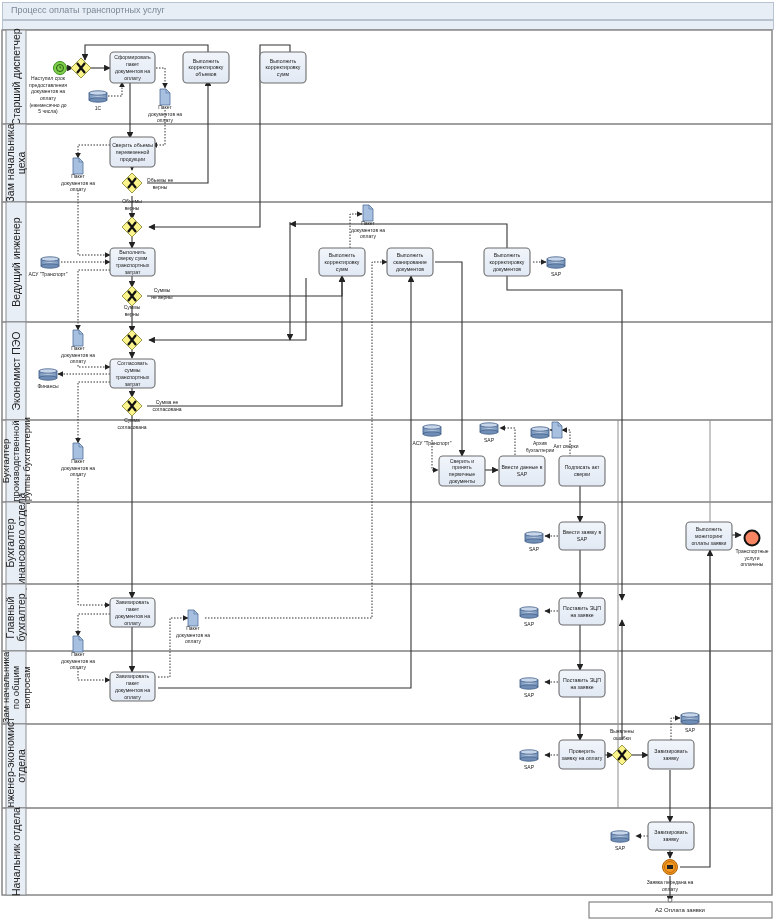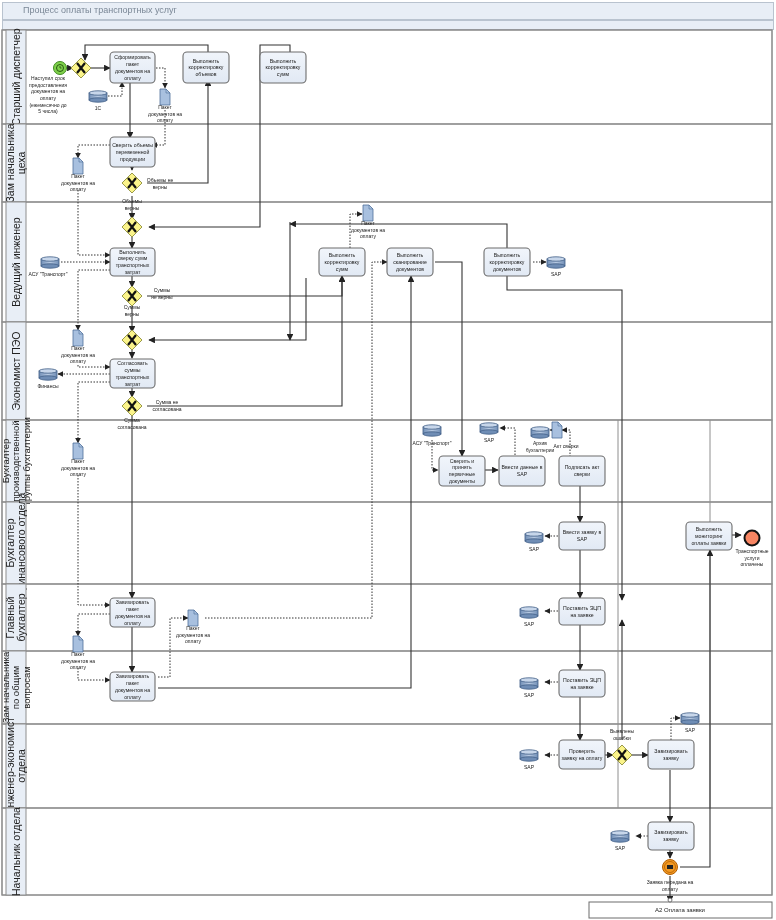--- a/index.html
+++ b/index.html
@@ -1,19 +1,19 @@
 <!DOCTYPE html>
 <html><head>
 <meta charset="utf-8">
 <style>
   html, body { margin: 0; padding: 0; background: #ffffff; }
   body { width: 776px; height: 920px; position: relative; overflow: hidden; font-family: "Liberation Sans", sans-serif; }
   #diagram { position: absolute; left: 0; top: 0; }
   .title-bar { position: absolute; left: 2px; top: 2px; width: 770px; height: 16px; background: #e8eef6; border: 1px solid #b9c3cf; }
-  .title-text { position: absolute; left: 20px; top: 2px; font-size: 9px; color: #7a8796; filter: blur(0.6px); white-space: nowrap; }
+  .title-text { position: absolute; left: 8px; top: 2px; font-size: 9px; color: #7a8796; filter: blur(0.6px); white-space: nowrap; }
   .subheader { position: absolute; left: 2px; top: 20px; width: 770px; height: 8px; background: #e8eef6; border: 1px solid #b9c3cf; }
 </style>
 </head>
 <body>
 
 <div class="title-bar">
   <span class="title-text">Процесс оплаты транспортных услуг</span>
 </div>
 <div class="subheader"></div>
 

